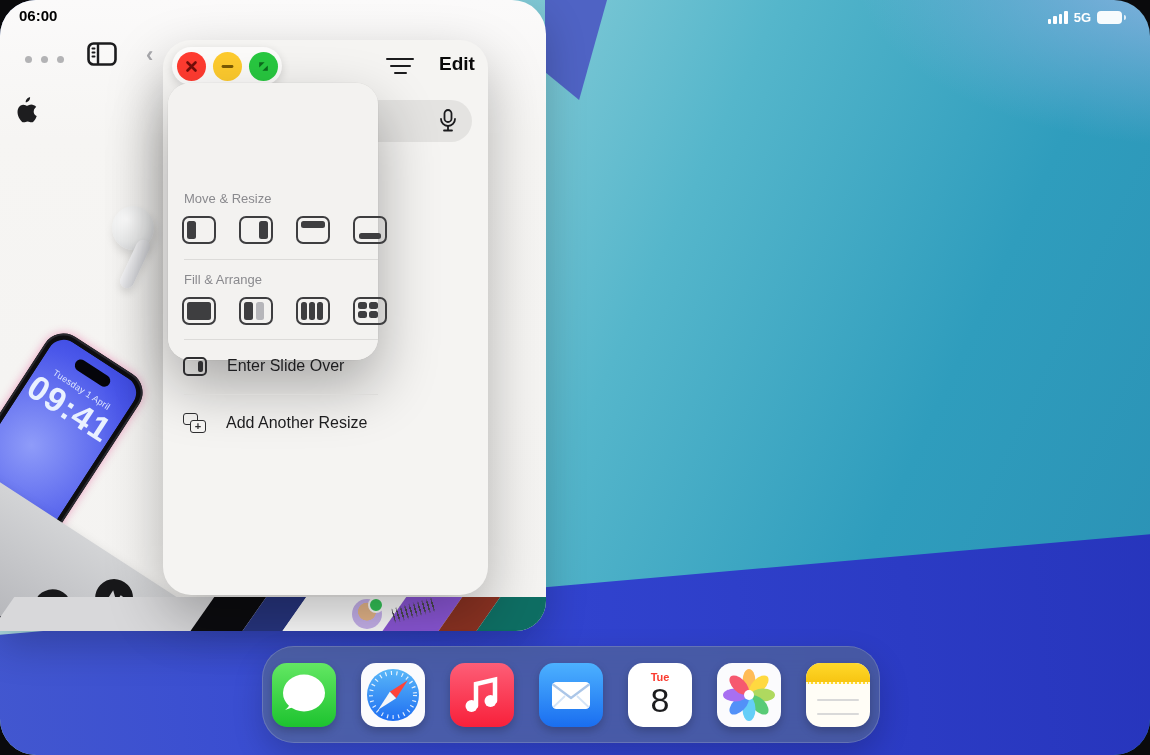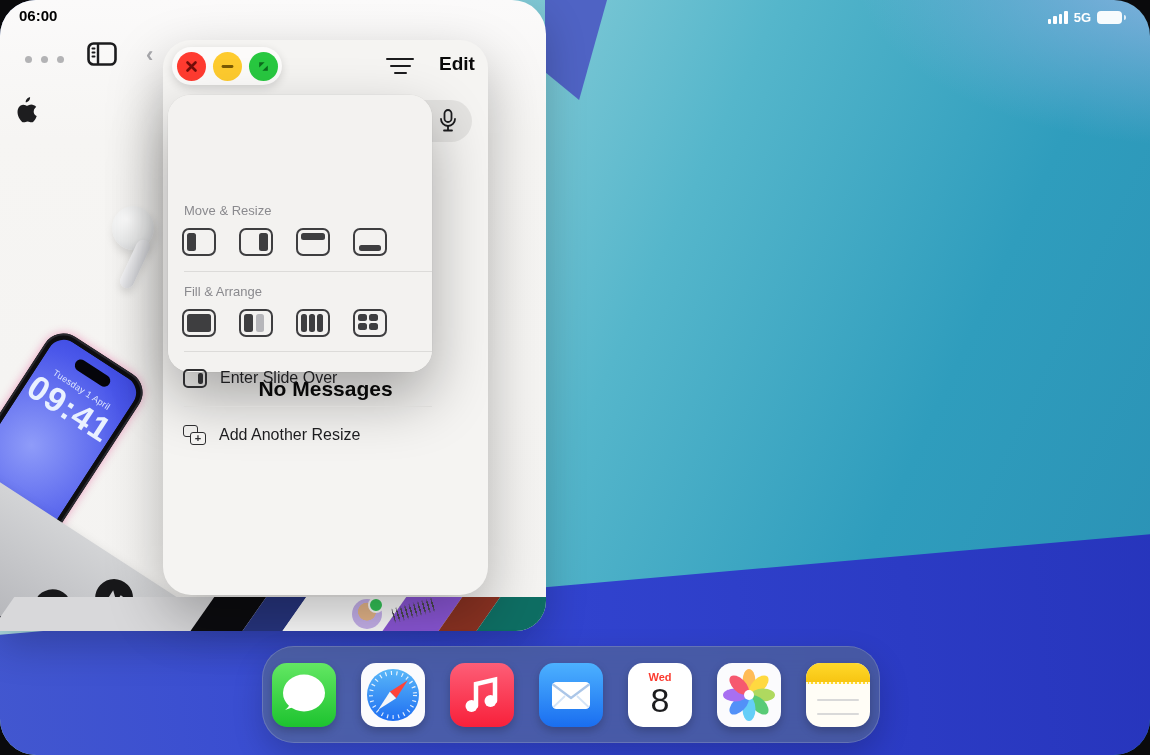--- a/index.html
+++ b/index.html
@@ -71,37 +71,37 @@
   .filter-btn{position:absolute;left:221px;top:13px;width:32px;height:26px;display:flex;flex-direction:column;
     align-items:center;justify-content:center;gap:4.5px;}
   .filter-btn i{display:block;height:2.6px;border-radius:2px;background:#1c1c1e;}
   .edit-btn{position:absolute;left:268px;top:13px;width:52px;text-align:center;font-size:19px;font-weight:600;color:#0a0a0a;}
   .search-pill{position:absolute;left:16px;top:60px;width:293px;height:42px;border-radius:21px;background:#e4e3e1;}
   .mic{position:absolute;right:13px;top:8px;}
   .empty-title{position:absolute;left:0;right:0;top:337px;text-align:center;font-size:21px;font-weight:700;color:#0a0a0a;}
   .empty-sub{position:absolute;left:42px;right:42px;top:366px;text-align:center;font-size:15px;line-height:20px;color:#8e8e93;}
 
   
-  .popup{position:absolute;left:168px;top:95px;width:264px;height:277px;border-radius:22px;
+  .popup{position:absolute;left:168px;top:83px;width:210px;height:277px;border-radius:22px;
     background:rgba(243,242,240,.98);box-shadow:0 26px 60px rgba(0,0,0,.32),0 0 0 .5px rgba(0,0,0,.05);}
   .sec-label{position:absolute;left:16px;font-size:13px;color:#8a8a8e;}
   .opt-row{position:absolute;left:14px;display:flex;gap:23px;}
   .wicon{width:30px;height:24px;border:2.2px solid #3e3e40;border-radius:7px;position:relative;background:transparent;box-sizing:content-box;}
   .wicon::before,.wicon::after{content:"";position:absolute;background:#3e3e40;border-radius:2.5px;}
   .w-left::before{left:3px;top:3px;bottom:3px;width:9px;}
   .w-right::before{right:3px;top:3px;bottom:3px;width:9px;}
   .w-top::before{left:3px;right:3px;top:3px;height:7px;}
   .w-bottom::before{left:4px;right:4px;bottom:3px;height:6px;}
   .w-fill::before{left:3px;right:3px;top:3px;bottom:3px;}
   .w-split::before{left:3px;top:3px;bottom:3px;width:9px;}
   .w-split::after{left:15px;top:3px;bottom:3px;width:8px;background:#b6b6ba;}
   .w-cols::before{left:3px;top:3px;bottom:3px;width:6px;box-shadow:8px 0 0 #3e3e40,16px 0 0 #3e3e40;}
   .w-grid::before{left:3px;top:3px;width:9px;height:7px;box-shadow:11px 0 0 #3e3e40,0 9px 0 #3e3e40,11px 9px 0 #3e3e40;}
   .pdiv{position:absolute;left:16px;right:0;height:1px;background:#dcdbd9;}
-  .menu-item{position:absolute;left:0;right:0;height:38px;display:flex;align-items:center;padding-left:15px;gap:13px;color:#1d1d1f;font-size:16px;}
+  .menu-item{position:absolute;left:0;right:0;height:38px;display:flex;align-items:center;padding-left:15px;gap:20px;color:#1d1d1f;font-size:16px;}
   .so-icon{width:24px;height:19px;border:2px solid #2e2e30;border-radius:5px;position:relative;box-sizing:border-box;flex:none;}
   .so-icon::before{content:"";position:absolute;right:2px;top:2px;bottom:2px;width:5px;border-radius:2px;background:#2e2e30;}
   .awin{position:relative;width:23px;height:20px;flex:none;}
   .awin .back{position:absolute;left:0;top:0;width:13px;height:10px;border:1.8px solid #2e2e30;border-radius:3px;}
   .awin .front{position:absolute;right:0;bottom:0;width:14px;height:11px;border:1.8px solid #2e2e30;border-radius:3px;
     background:#f3f2f0;color:#2e2e30;font-size:11px;font-weight:700;line-height:11px;text-align:center;}
 
   
   .st-time{position:absolute;left:19px;top:7px;font-size:15px;font-weight:700;color:#000;}
   .st-right{position:absolute;right:28px;top:10px;display:flex;align-items:center;gap:6px;}
@@ -223,21 +223,20 @@
     <div class="search-pill">
       <div class="mic">
         <svg width="22" height="26" viewBox="0 0 22 26">
           <rect x="7.5" y="2" width="7" height="12" rx="3.5" fill="none" stroke="#1c1c1e" stroke-width="1.8"></rect>
           <path d="M4 11 a7 7 0 0 0 14 0" fill="none" stroke="#1c1c1e" stroke-width="1.8" stroke-linecap="round"></path>
           <path d="M11 18 V22 M7 22.5 H15" stroke="#1c1c1e" stroke-width="1.8" stroke-linecap="round"></path>
         </svg>
       </div>
     </div>
 
-    <div class="empty-title">No Messages</div>
   </div>
 
   <div class="popup">
     <div class="sec-label" style="top:108px;">Move &amp; Resize</div>
     <div class="opt-row" style="top:133px;">
       <div class="wicon w-left"></div>
       <div class="wicon w-right"></div>
       <div class="wicon w-top"></div>
       <div class="wicon w-bottom"></div>
     </div>
@@ -307,21 +306,21 @@
       </svg>
     </div>
     <div class="app" style="background:linear-gradient(180deg,#4cb1ff,#1a6ef0);">
       <svg width="64" height="64" viewBox="0 0 64 64">
         <rect x="13" y="19" width="38" height="27" rx="4.5" fill="#fff"></rect>
         <path d="M14 21.5 L32 35 L50 21.5" fill="none" stroke="#abc6e8" stroke-width="2.2" stroke-linejoin="round"></path>
         <path d="M14.5 44 L26 33 M49.5 44 L38 33" stroke="#d5e4f6" stroke-width="1.8"></path>
       </svg>
     </div>
     <div class="app app-cal">
-      <div class="cal-wd">Wed</div>
+      <div class="cal-wd">Tue</div>
       <div class="cal-day">8</div>
     </div>
     <div class="app" style="background:#fbfbfd;">
       <svg width="64" height="64" viewBox="0 0 64 64">
         <g opacity="0.88">
           <ellipse cx="32" cy="18" rx="6.5" ry="12" fill="#ffb340"></ellipse>
           <ellipse cx="32" cy="18" rx="6.5" ry="12" fill="#ffd426" transform="rotate(45 32 32)"></ellipse>
           <ellipse cx="32" cy="18" rx="6.5" ry="12" fill="#a4d449" transform="rotate(90 32 32)"></ellipse>
           <ellipse cx="32" cy="18" rx="6.5" ry="12" fill="#43c465" transform="rotate(135 32 32)"></ellipse>
           <ellipse cx="32" cy="18" rx="6.5" ry="12" fill="#4fc8f8" transform="rotate(180 32 32)"></ellipse>

